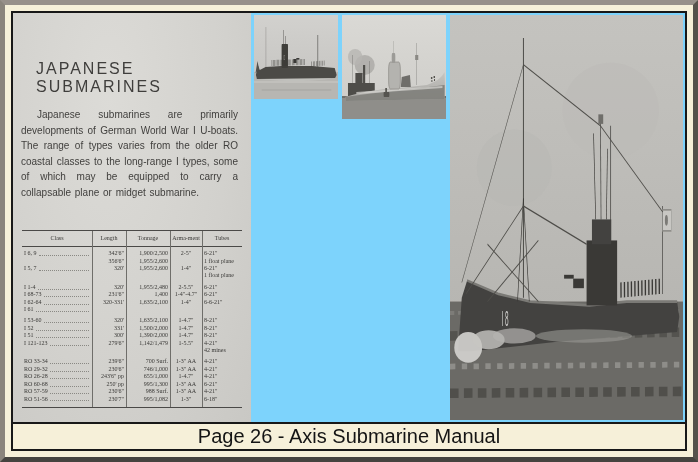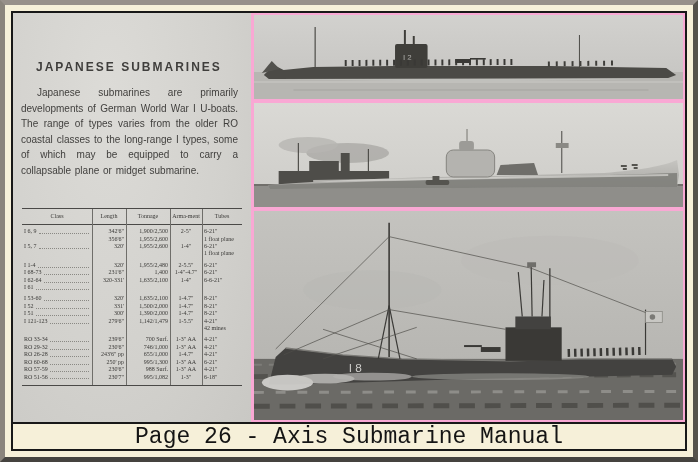--- a/index.html
+++ b/index.html
@@ -23,22 +23,22 @@
   .content{flex:1;display:flex;min-height:0;}
   
   .page-col{
     width:238px;flex:0 0 238px;
     background:radial-gradient(ellipse at 40% 20%, #dcdbd7 0%, #d2d1cd 60%, #c9c8c4 100%);
     position:relative;
     overflow:hidden;
   }
   .heading{
     margin:47px 0 0 23px;
-    font-size:12px;letter-spacing:2px;
-    color:#3f3e3c;font-weight:bold;
+    font-size:16px;letter-spacing:2px;
+    color:#3f3e3c;font-weight:normal;
   }
   .para{
     margin:11px 13px 0 8px;
     font-size:10px;line-height:1.55;
     text-align:justify;text-indent:16px;
     color:#403f3d;word-spacing:1px;
   }
   
   .sub-table{
     --cols:70px 34px 44px 32px 40px;
@@ -64,39 +64,39 @@
   .t-gap{height:4px;}
   .t-body{padding:3px 0 4px 0;}
   .tc{padding:0 2px;white-space:nowrap;overflow:hidden;}
   .c0{display:flex;align-items:flex-end;}
   .c0 .leader{flex:1;border-bottom:1px dotted #8a8984;margin:0 1px 1.5px 2px;}
   .c1,.c2{text-align:right;}
   .c3{text-align:center;}
   .c4{text-align:left;}
   
   .photos-col{
-    flex:1;display:flex;flex-direction:column;
-    background:#f9a8d4;
+    flex:1;display:flex;
+    background:#7dd3fc;
     padding:2px 2px 2px 3px;gap:4px;min-width:0;
   }
   .photo{position:relative;overflow:hidden;box-shadow:inset 0 0 0 1px rgba(60,60,55,.25);}
   .photo1{height:84px;flex:0 0 84px;}
   .photo2{height:104px;flex:0 0 104px;}
   .photo3{flex:1;}
   .photo svg{display:block;width:100%;height:100%;}
   
   .caption-band{
     height:27px;flex:0 0 27px;
     border-top:2px solid #181818;
     background:#f6f0d9;
     display:flex;align-items:center;justify-content:center;
   }
   .caption-band span{
-    font-family:Liberation Mono, monospace;
-    font-size:23px;color:#141414;
+    font-family:Liberation Sans, sans-serif;
+    font-size:20px;color:#141414;
   }
 </style>
 </head>
 <body>
 
 <div class="frame">
   <div class="inner">
     <div class="content">
 
       <div class="page-col">

